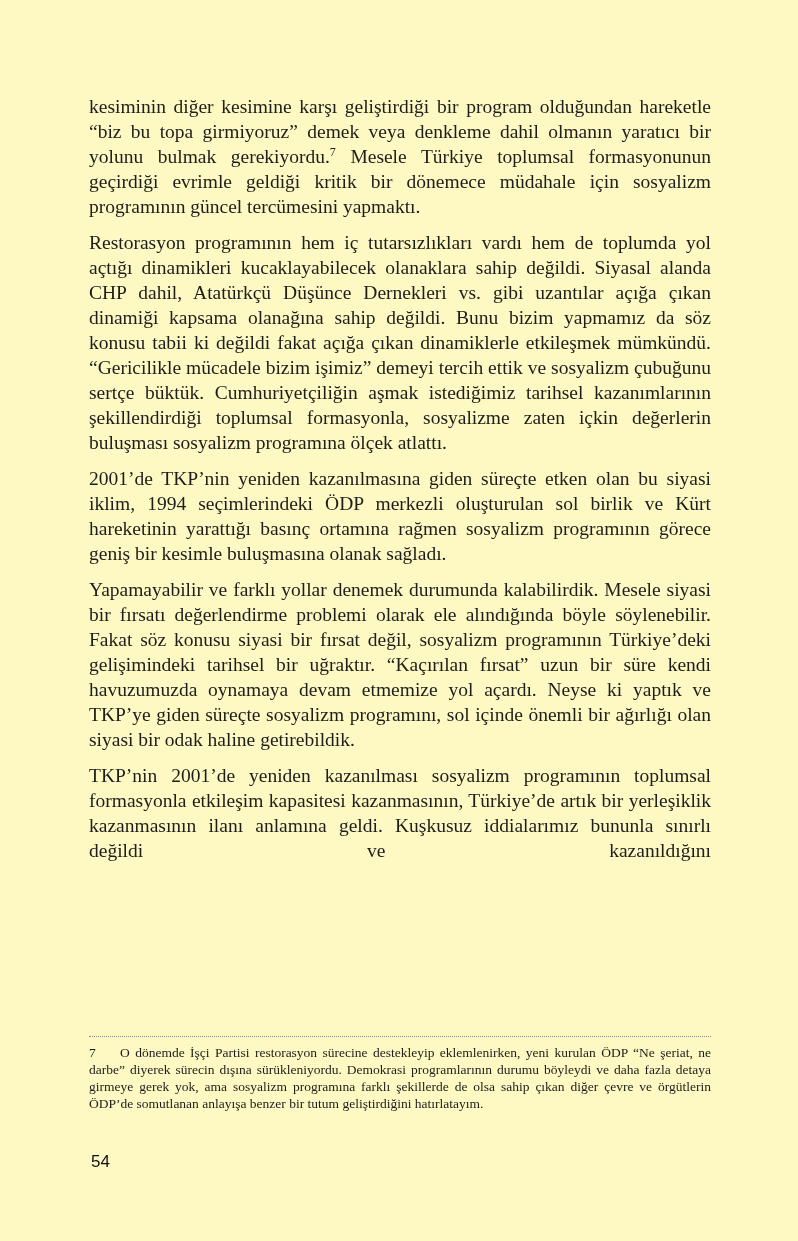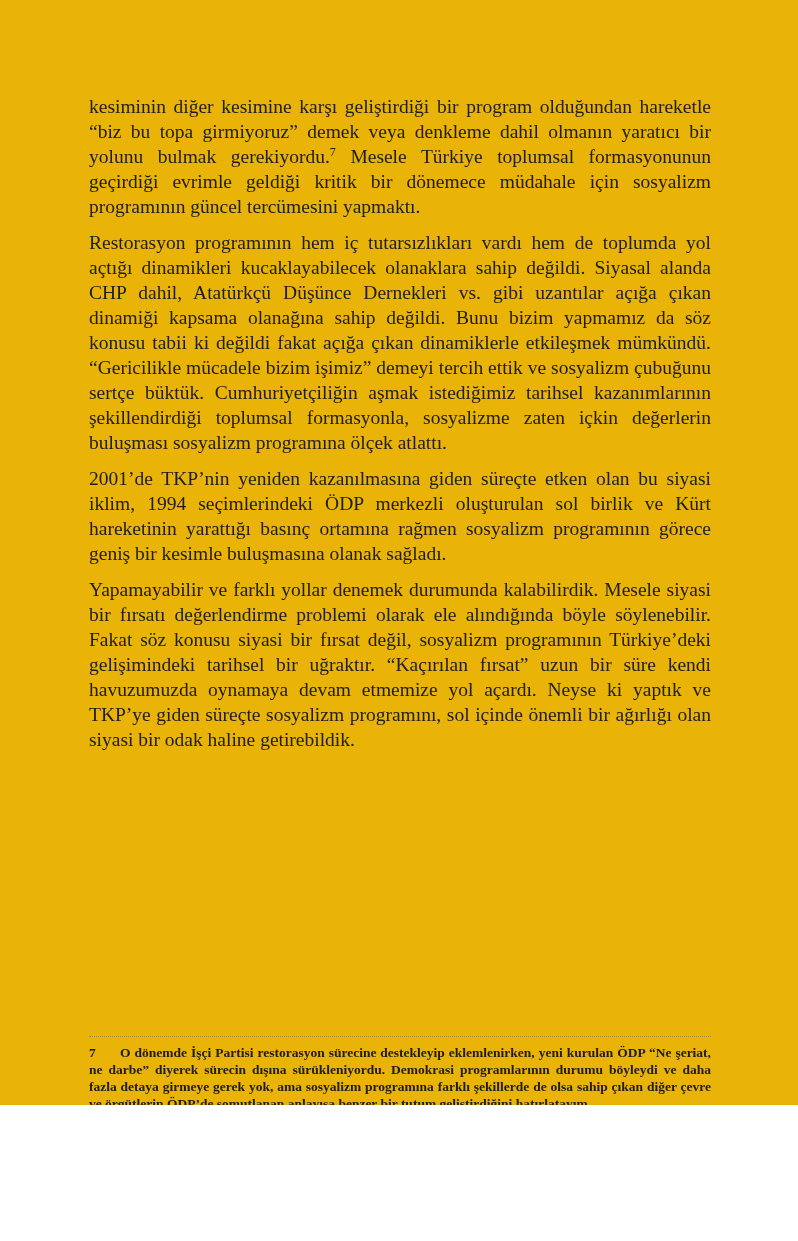--- a/index.html
+++ b/index.html
@@ -3,22 +3,22 @@
 <meta charset="utf-8">
 <style>
   html, body {
     margin: 0;
     padding: 0;
     background: #ffffff;
   }
   .page {
     position: relative;
     width: 798px;
-    height: 1105px;
-    background: #eab308;
+    height: 1241px;
+    background: #fef9c3;
     overflow: hidden;
     font-family: "Liberation Serif", serif;
     color: #1d1d1b;
   }
   .text-block {
     position: absolute;
     left: 89px;
     top: 94px;
     width: 622px;
   }
@@ -44,21 +44,20 @@
     color: #000000;
     margin: 16px 0 9px 0;
     line-height: 28px;
     letter-spacing: 0.2px;
   }
   .footnote-area {
     position: absolute;
     left: 89px;
     top: 1036px;
     width: 622px;
-    font-weight: bold;
   }
   .fn-sep {
     border-top: 1px dotted #8a8a8a;
     height: 0;
     margin-bottom: 7px;
   }
   .footnote {
     margin: 0;
     font-size: 13.5px;
     line-height: 17px;
@@ -88,20 +87,21 @@
 
     <p class="body-para"><span>kesiminin diğer kesimine karşı geliştirdiği bir program olduğundan hareketle “biz bu topa girmiyoruz” demek veya denkleme dahil olmanın yaratıcı bir yolunu bulmak gerekiyordu.</span><sup class="fn-ref">7</sup><span> Mesele Türkiye toplumsal formasyonunun geçirdiği evrimle geldiği kritik bir dönemece müdahale için sosyalizm programının güncel tercümesini yapmaktı.</span></p>
 
     <p class="body-para">Restorasyon programının hem iç tutarsızlıkları vardı hem de toplumda yol açtığı dinamikleri kucaklayabilecek olanaklara sahip değildi. Siyasal alanda CHP dahil, Atatürkçü Düşünce Dernekleri vs. gibi uzantılar açığa çıkan dinamiği kapsama olanağına sahip değildi. Bunu bizim yapmamız da söz konusu tabii ki değildi fakat açığa çıkan dinamiklerle etkileşmek mümkündü. “Gericilikle mücadele bizim işimiz” demeyi tercih ettik ve sosyalizm çubuğunu sertçe büktük. Cumhuriyetçiliğin aşmak istediğimiz tarihsel kazanımlarının şekillendirdiği toplumsal formasyonla, sosyalizme zaten içkin değerlerin buluşması sosyalizm programına ölçek atlattı.</p>
 
     <p class="body-para">2001’de TKP’nin yeniden kazanılmasına giden süreçte etken olan bu siyasi iklim, 1994 seçimlerindeki ÖDP merkezli oluşturulan sol birlik ve Kürt hareketinin yarattığı basınç ortamına rağmen sosyalizm programının görece geniş bir kesimle buluşmasına olanak sağladı.</p>
 
     <p class="body-para">Yapamayabilir ve farklı yollar denemek durumunda kalabilirdik. Mesele siyasi bir fırsatı değerlendirme problemi olarak ele alındığında böyle söylenebilir. Fakat söz konusu siyasi bir fırsat değil, sosyalizm programının Türkiye’deki gelişimindeki tarihsel bir uğraktır. “Kaçırılan fırsat” uzun bir süre kendi havuzumuzda oynamaya devam etmemize yol açardı. Neyse ki yaptık ve TKP’ye giden süreçte sosyalizm programını, sol içinde önemli bir ağırlığı olan siyasi bir odak haline getirebildik.</p>
 
 
+    <p class="body-para continues">TKP’nin 2001’de yeniden kazanılması sosyalizm programının toplumsal formasyonla etkileşim kapasitesi kazanmasının, Türkiye’de artık bir yerleşiklik kazanmasının ilanı anlamına geldi. Kuşkusuz iddialarımız bununla sınırlı değildi ve kazanıldığını</p>
 
   </main>
 
   <div class="footnote-area">
     <div class="fn-sep"></div>
     <p class="footnote"><span class="fn-num">7</span><span>O dönemde İşçi Partisi restorasyon sürecine destekleyip eklemlenirken, yeni kurulan ÖDP “Ne şeriat, ne darbe” diyerek sürecin dışına sürükleniyordu. Demokrasi programlarının durumu böyleydi ve daha fazla detaya girmeye gerek yok, ama sosyalizm programına farklı şekillerde de olsa sahip çıkan diğer çevre ve örgütlerin ÖDP’de somutlanan anlayışa benzer bir tutum geliştirdiğini hatırlatayım.</span></p>
   </div>
 
   <div class="page-number">54</div>
 

